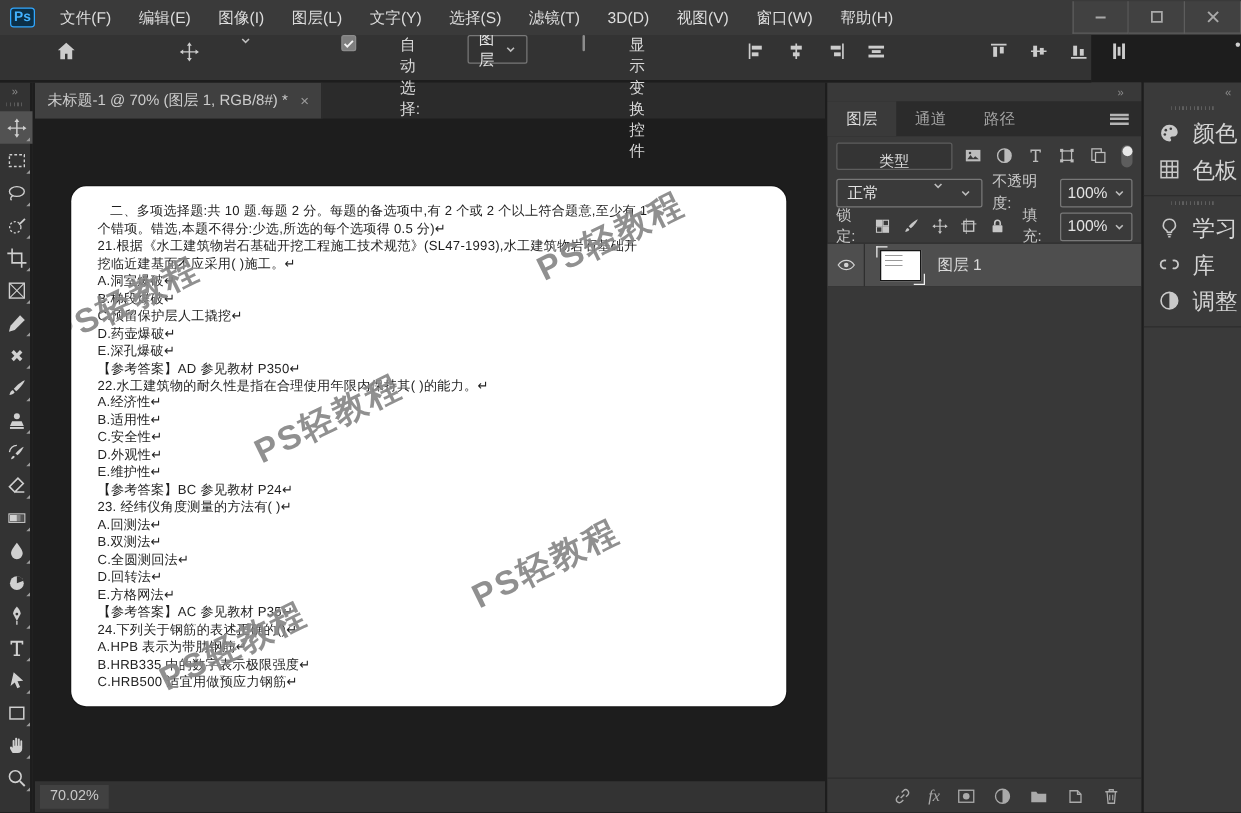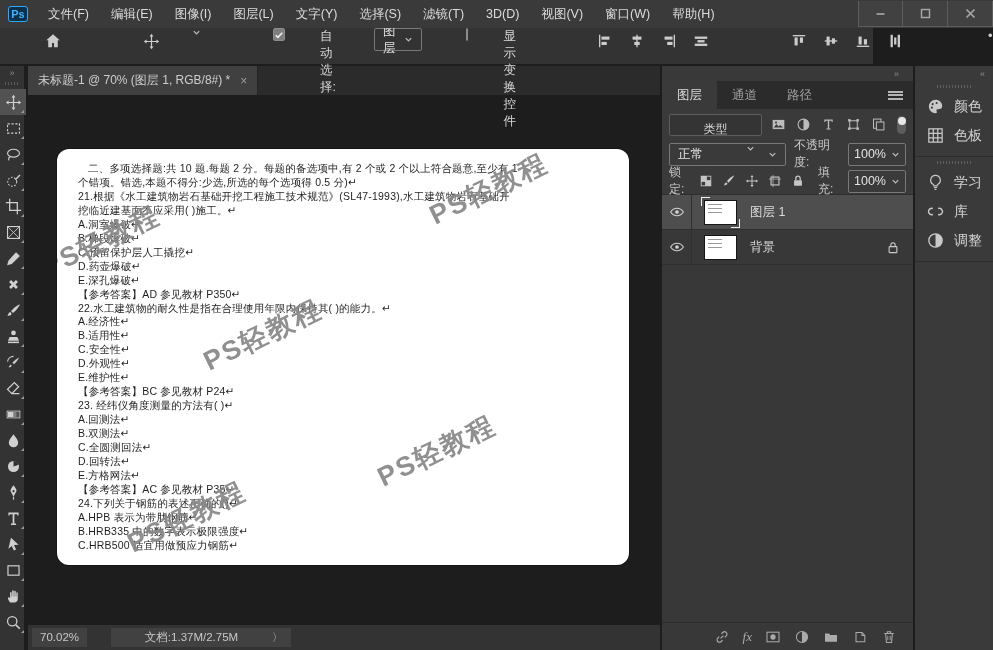--- a/index.html
+++ b/index.html
@@ -137,21 +137,21 @@
   
   #rightdock { position:absolute; left:915px; top:66px; width:78px; height:584px; background:#3a3a3a; }
   #rd-collapse { height:15px; display:flex; justify-content:flex-end; align-items:center;
     padding-right:8px; color:#8b8b8b; font-size:9px; }
   .dock-grip { width:34px; height:3px; margin:4px auto 4px;
     background:repeating-linear-gradient(90deg,#5e5e5e 0 1px, transparent 1px 3px); }
   .dock-group { border-bottom:1px solid #2d2d2d; padding-bottom:6px; }
   .dock-item { height:29px; display:flex; align-items:center; gap:9px; padding-left:11px; }
   .dock-item .ic { color:#c9c9c9; display:flex; }
   .dock-item .ic svg { width:19px; height:19px; }
-  .dock-item .lbl { font-size:14px; color:#d4d4d4;font-family:Liberation Mono, monospace; }
+  .dock-item .lbl { font-size:18px; color:#d4d4d4;font-family:Liberation Mono, monospace; }
 </style>
 </head>
 <body>
 
 <div id="menubar">
   <div class="ps-logo">Ps</div>
   <div id="menu-items">
       <div class="menu-item">文件(F)</div>
       <div class="menu-item">编辑(E)</div>
       <div class="menu-item">图像(I)</div>
@@ -598,24 +598,20 @@
         <span class="line" style="top: 389.65px;">C.HRB500 适宜用做预应力钢筋↵</span>
         <span class="wm" style="left: 368px; top: 22px;">PS轻教程</span>
         <span class="wm" style="left: -20px; top: 74px;">PS轻教程</span>
         <span class="wm" style="left: 142px; top: 168px;">PS轻教程</span>
         <span class="wm" style="left: 316px; top: 284px;">PS轻教程</span>
         <span class="wm" style="left: 66px; top: 350px;">PS轻教程</span>
       </div>
   </div>
   <div id="statusbar">
     <div id="zoomfield">70.02%</div>
-    <div id="docfield">
-      <span class="txt">文档:1.37M/2.75M</span>
-      <span class="exp">〉</span>
-    </div>
   </div>
 </div>
 
 <div id="layerspanel">
   <div id="lp-collapse">»</div>
   <div id="lp-tabs">
     <div id="lp-tablist" style="display:flex;">
         <div class="ptab active">图层</div>
         <div class="ptab">通道</div>
         <div class="ptab">路径</div>
@@ -746,40 +742,20 @@
             <svg viewBox="0 0 20 20">
               <path d="M2 10s3-4.6 8-4.6S18 10 18 10s-3 4.6-8 4.6S2 10 2 10z" fill="none" stroke="currentColor" stroke-width="1.3"></path>
               <circle cx="10" cy="10" r="2.3" fill="currentColor"></circle>
             </svg>
           </span>
         </div>
         <div class="thumbwrap selected">
           <div class="thumb"></div>
         </div>
         <span class="lname">图层 1</span>
-      </div>
-      <div class="lrow">
-        <div class="eyecell">
-          <span>
-            <svg viewBox="0 0 20 20">
-              <path d="M2 10s3-4.6 8-4.6S18 10 18 10s-3 4.6-8 4.6S2 10 2 10z" fill="none" stroke="currentColor" stroke-width="1.3"></path>
-              <circle cx="10" cy="10" r="2.3" fill="currentColor"></circle>
-            </svg>
-          </span>
-        </div>
-        <div class="thumbwrap">
-          <div class="thumb"></div>
-        </div>
-        <span class="lname">背景</span>
-        <span class="rowlock">
-          <svg viewBox="0 0 14 15">
-            <rect x="2.5" y="6.5" width="9" height="7" rx="0.8" fill="none" stroke="currentColor" stroke-width="1.3"></rect>
-            <path d="M4.5 6.5V4.5a2.5 2.5 0 0 1 5 0v2" fill="none" stroke="currentColor" stroke-width="1.3"></path>
-          </svg>
-        </span>
       </div>
     </div>
   <div id="lp-bottom">
       <div class="bicon">
         <span>
           <svg viewBox="0 0 20 20">
             <path d="M8.2 11.8l3.6-3.6" stroke="currentColor" stroke-width="1.4"></path>
             <path d="M9.2 6.2l1.8-1.8a3 3 0 0 1 4.3 4.3l-1.8 1.8M10.8 13.8L9 15.6a3 3 0 0 1-4.3-4.3l1.8-1.8" fill="none" stroke="currentColor" stroke-width="1.4"></path>
           </svg>
         </span>

